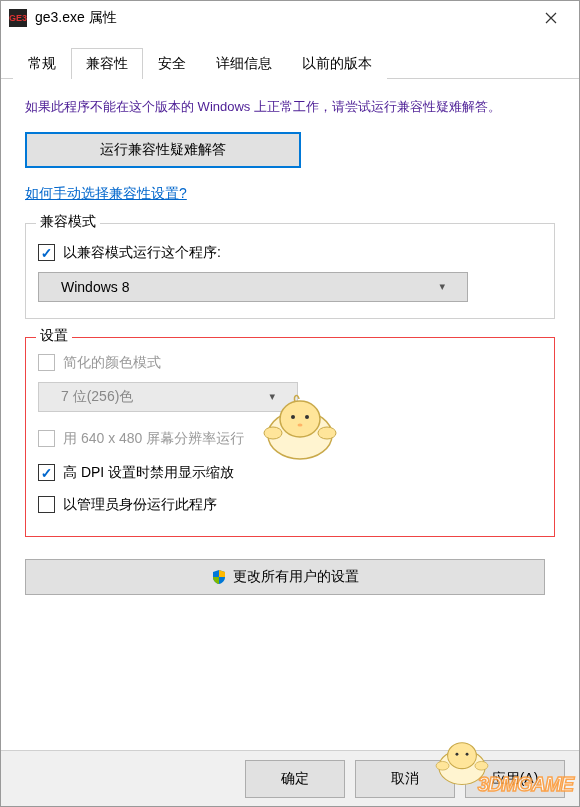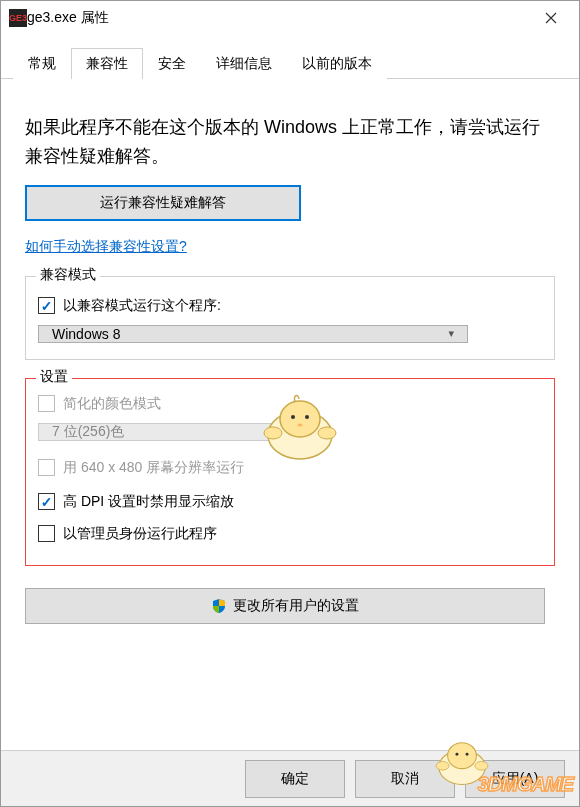--- a/index.html
+++ b/index.html
@@ -1,38 +1,38 @@
 <!DOCTYPE html>
 <html><head>
 <meta charset="utf-8">
 <style>
   * { box-sizing: border-box; font-family: "Microsoft YaHei", "Segoe UI", sans-serif; }
   body { margin: 0; background: #fff; width: 580px; height: 807px; position: relative; overflow: hidden; }
   .window { width: 580px; height: 807px; border: 1px solid #999; background: #fff; position: relative; }
   .titlebar { height: 34px; display: flex; align-items: center; padding: 0 8px; }
-  .app-icon { width: 18px; height: 18px; background: #222; margin-right: 0; display: flex; align-items: center; justify-content: center; }
+  .app-icon { width: 18px; height: 18px; background: #222; margin-right: 8px; display: flex; align-items: center; justify-content: center; }
   .app-icon span { color: #d33; font-size: 9px; font-weight: bold; font-family: Arial; }
   .title-text { flex: 1; font-size: 14px; color: #000; }
   .close-btn { width: 40px; height: 30px; display: flex; align-items: center; justify-content: center; font-size: 16px; color: #333; cursor: pointer; }
   .tabs { display: flex; border-bottom: 1px solid #d0d0d0; padding: 0 12px; margin-top: 12px; }
   .tab { padding: 6px 14px; font-size: 14px; color: #000; border: 1px solid transparent; border-bottom: none; cursor: pointer; position: relative; top: 1px; background: #fff; }
   .tab.active { border-color: #d0d0d0; background: #fff; }
   .content { padding: 18px 24px; }
-  .intro { font-size: 18px; color: #000000; line-height: 1.6; margin-bottom: 14px; margin-top: 16px; }
+  .intro { font-size: 13px; color: #4c1d95; line-height: 1.6; margin-bottom: 14px; }
   .troubleshoot-btn { width: 276px; height: 36px; border: 2px solid #0078d7; background: #e1e1e1; font-size: 14px; color: #000; display: flex; align-items: center; justify-content: center; margin-bottom: 16px; cursor: pointer; }
   .link { color: #0066cc; font-size: 14px; text-decoration: underline; cursor: pointer; display: inline-block; margin-bottom: 20px; }
   .group { border: 1px solid #d0d0d0; padding: 14px 12px 16px 12px; margin-bottom: 18px; position: relative; }
   .group-label { position: absolute; top: -11px; left: 10px; background: #fff; padding: 0 4px; font-size: 14px; color: #000; }
   .checkbox-row { display: flex; align-items: center; margin: 6px 0; }
   .cb { width: 17px; height: 17px; border: 1px solid #333; margin-right: 8px; display: flex; align-items: center; justify-content: center; cursor: pointer; background: #fff; }
   .cb.checked::after { content: "✓"; color: #0066cc; font-size: 14px; font-weight: bold; line-height: 1; }
   .cb.disabled { border-color: #bbb; cursor: default; }
   .cb-label { font-size: 14px; color: #000; }
   .cb-label.disabled { color: #999; }
-  .select { width: 430px; height: 18px; border: 1px solid #adadad; background: #e1e1e1; padding: 0 13px; display: flex; align-items: center; justify-content: space-between; font-size: 14px; color: #000; margin-top: 10px; cursor: pointer; }
+  .select { width: 430px; height: 30px; border: 1px solid #adadad; background: #e1e1e1; padding: 0 22px; display: flex; align-items: center; justify-content: space-between; font-size: 14px; color: #000; margin-top: 10px; cursor: pointer; }
   .select.disabled { color: #888; border-color: #ccc; background: #eaeaea; cursor: default; }
   .chev { font-size: 11px; color: #555; }
   .group2 { border: 1px solid #ef4444; padding: 14px 12px 16px 12px; margin-bottom: 22px; position: relative; }
   .change-all-btn { width: 520px; height: 36px; border: 1px solid #adadad; background: #e1e1e1; font-size: 14px; color: #000; display: flex; align-items: center; justify-content: center; cursor: pointer; gap: 6px; }
   .shield { width: 16px; height: 16px; display: inline-block; }
   .footer { position: absolute; bottom: 0; left: 0; right: 0; height: 56px; background: #f0f0f0; border-top: 1px solid #d0d0d0; display: flex; align-items: center; justify-content: flex-end; padding: 0 14px; gap: 10px; }
   .footer-btn { width: 100px; height: 38px; border: 1px solid #adadad; background: #e1e1e1; font-size: 14px; color: #000; display: flex; align-items: center; justify-content: center; cursor: pointer; }
   .critter { position: absolute; width: 90px; height: 80px; pointer-events: none; }
   .critter.c1 { top: 384px; left: 254px; }
   .critter.c2 { bottom: 6px; right: 72px; transform: scale(0.72); }

